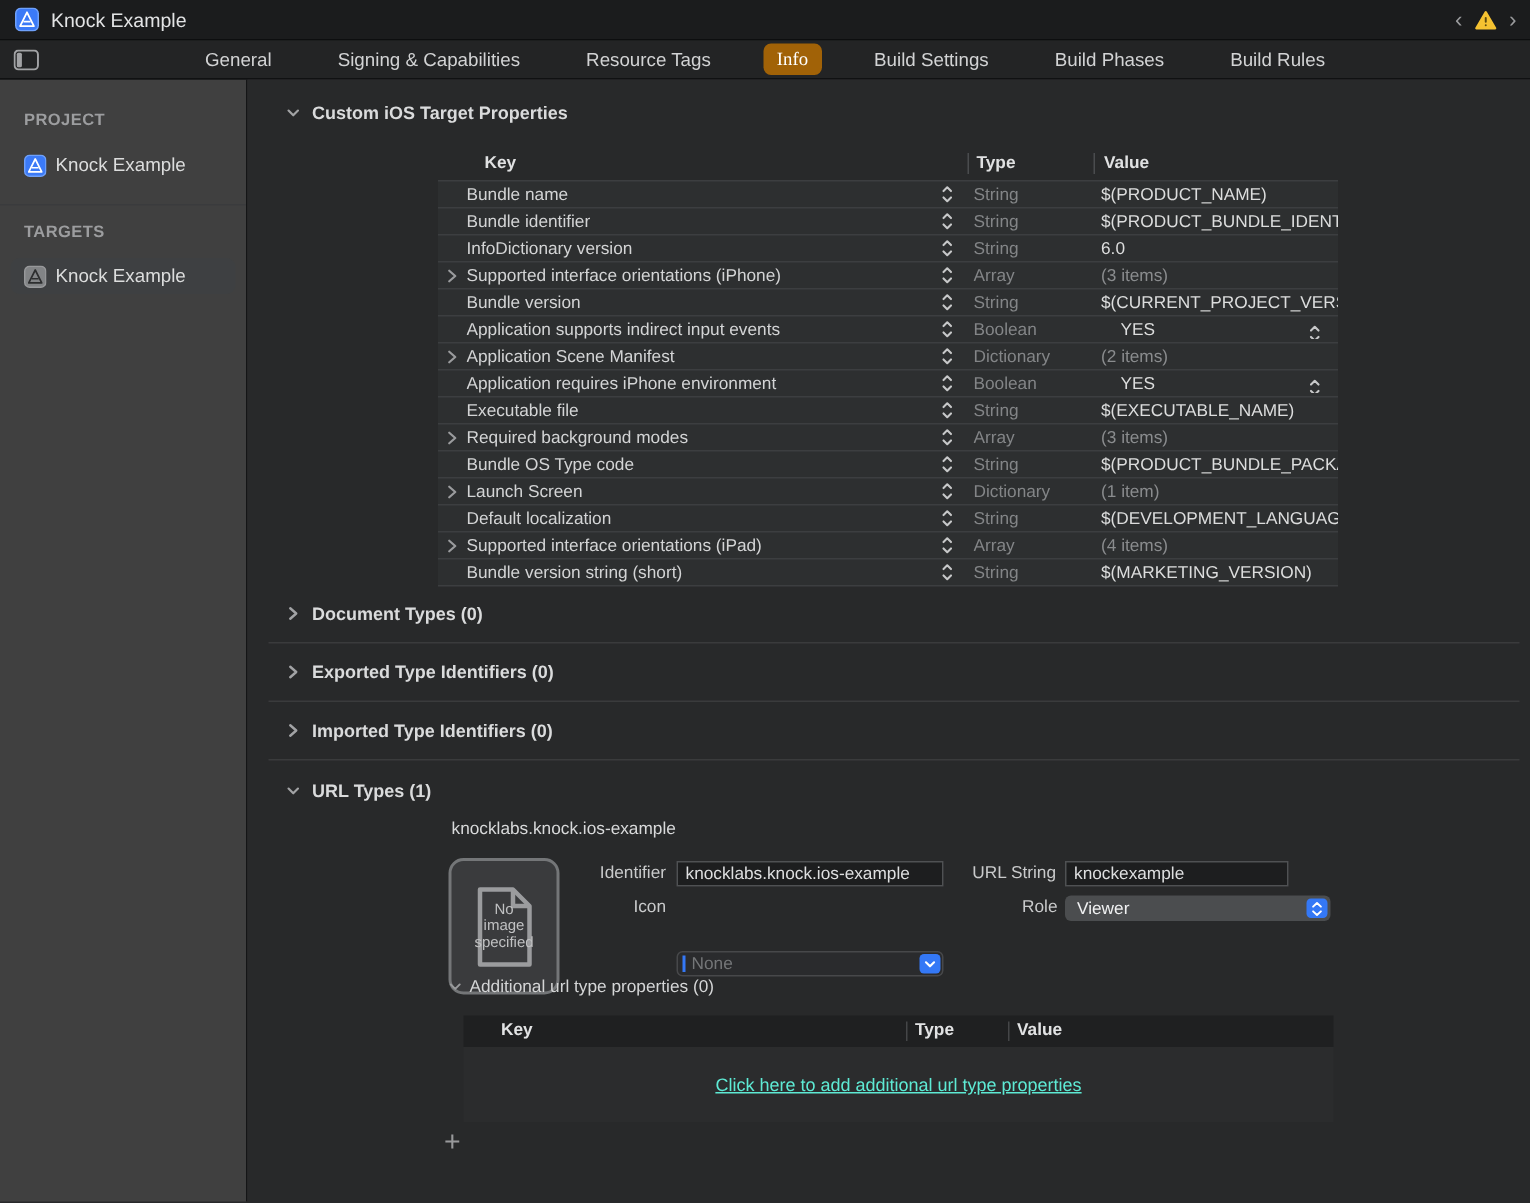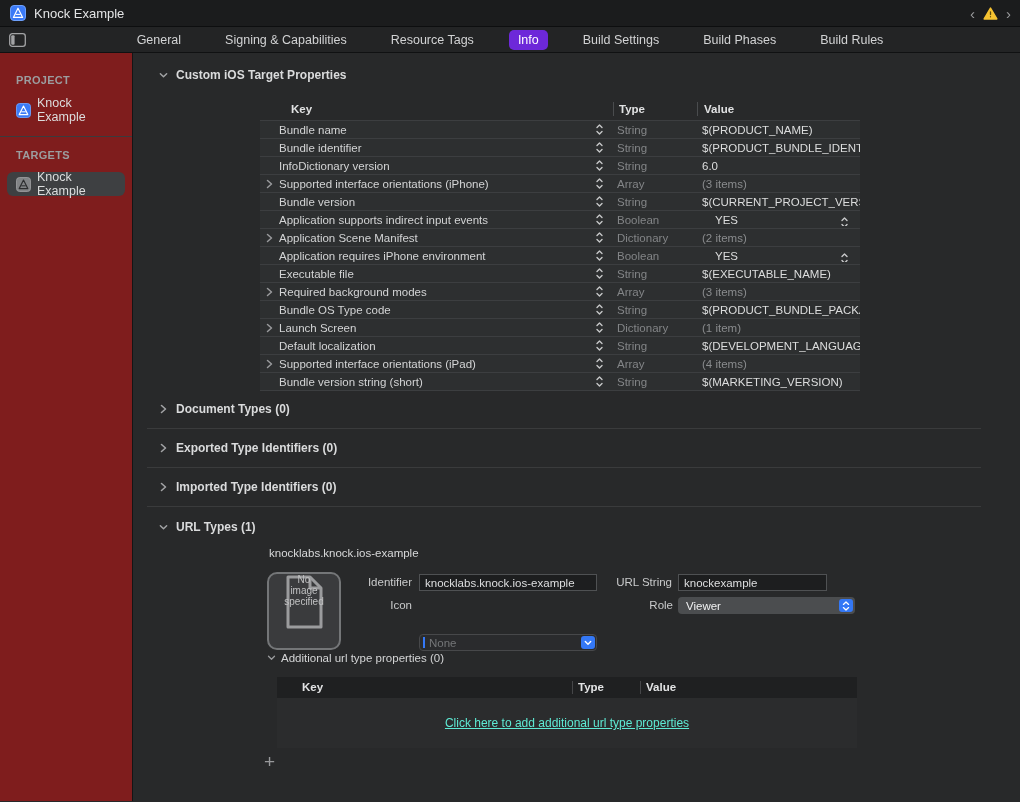--- a/index.html
+++ b/index.html
@@ -13,25 +13,25 @@
   .titlebar .wtitle { font-size:13px; color:#e3e4e5; }
   .nav-group { position:absolute; right:8px; top:0; height:27px; display:flex; align-items:center; gap:7px; }
   .nav-arrow { color:#9a9b9d; font-size:15px; line-height:1; cursor:default; padding:0 1px; }
 
   
   .toolbar { position:relative; height:26px; background:#232425; border-bottom:1px solid #101112;
              display:flex; align-items:center; justify-content:center; }
   .sidebar-toggle { position:absolute; left:9px; top:6px; }
   .tabs { display:flex; align-items:center; gap:26px; }
   .tab { font-size:12.5px; color:#d2d3d4; padding:3px 9px; border-radius:5px; cursor:default; white-space:nowrap;text-align:right; }
-  .tab.active { background:#6d28d9; color:#fff; }
+  .tab.active { background:#a16207; color:#fff;font-family:Liberation Serif, serif; }
 
   
   .bodywrap { display:flex; height:748px; }
-  .sidebar { width:133px; background:#7f1d1d; border-right:1px solid #141516; flex:none; padding-top:21px; }
+  .sidebar { width:165px; background:#404040; border-right:1px solid #141516; flex:none; padding-top:21px; }
   .sb-header { font-size:11px; font-weight:bold; color:#9c9d9f; letter-spacing:.3px; padding:0 16px; }
   .sb-item { display:flex; align-items:center; gap:6px; height:24px; margin:0 7px; padding:0 9px;
              border-radius:6px; font-size:12.5px; color:#dcdddd; }
   .sb-item.selected { background:#3e4042; }
   .sb-item svg { flex:none; }
   .sb-divider { height:1px; background:#3a3b3d; margin:14px 0 12px 0; }
   .sidebar .gap1 { height:12px; } .sidebar .gap2 { height:11px; }
 
   
   .content { position:relative; flex:1; background:#28292a; }
@@ -56,22 +56,22 @@
   .c-key { color:#d3d4d5; white-space:nowrap; overflow:hidden; }
   .c-step { display:flex; justify-content:flex-start; align-items:center; padding-left:1px; }
   .c-type { color:#838587; white-space:nowrap; overflow:hidden; }
   .c-val { position:relative; color:#dcdddd; white-space:nowrap; overflow:hidden; }
   .c-val.muted { color:#8a8c8e; }
   .c-val .vtext.indent { margin-left:13px; }
   .c-val .val-stepper { position:absolute; right:11px; top:2px; }
 
   
   .urlitem-title { position:absolute; left:136px; top:494px; font-size:11.5px; color:#d8d9da; }
-  .img-well { position:absolute; left:134px; top:519px; width:74px; height:78px; background:#3a3b3d;
-              border:2px solid #747678; border-radius:10px; display:flex; justify-content:center; }
+  .img-well { position:absolute; left:134px; top:519px; width:74px; height:91px; background:#3a3b3d;
+              border:2px solid #747678; border-radius:10px; display:flex; align-items:center; justify-content:center; }
   .img-well .overlay { position:absolute; text-align:center; font-size:10px; line-height:11px; color:#c0c1c2; }
   .f-label { position:absolute; font-size:11.5px; color:#c9cacb; text-align:right; height:17px; line-height:17px; }
   .xfield { position:absolute; height:17px; background:#1d1e1f; border:1px solid #4f5153; color:#dedfe0;
             font-size:11.5px; padding:0 5px; font-family:"Liberation Sans", sans-serif; }
   .combo { position:absolute; height:17px; background:#2a2b2d; border:1px solid #47484a; border-radius:4px;
            display:flex; align-items:center; }
   .combo .caret { width:2px; height:11px; background:#3478f6; margin-left:3px; }
   .combo .ctext { flex:1; font-size:11.5px; color:#747678; padding-left:4px; white-space:nowrap; overflow:hidden; }
   .combo .cbtn { width:14px; height:13px; background:#3478f6; border-radius:3px; margin-right:1px;
                  display:flex; align-items:center; justify-content:center; }

